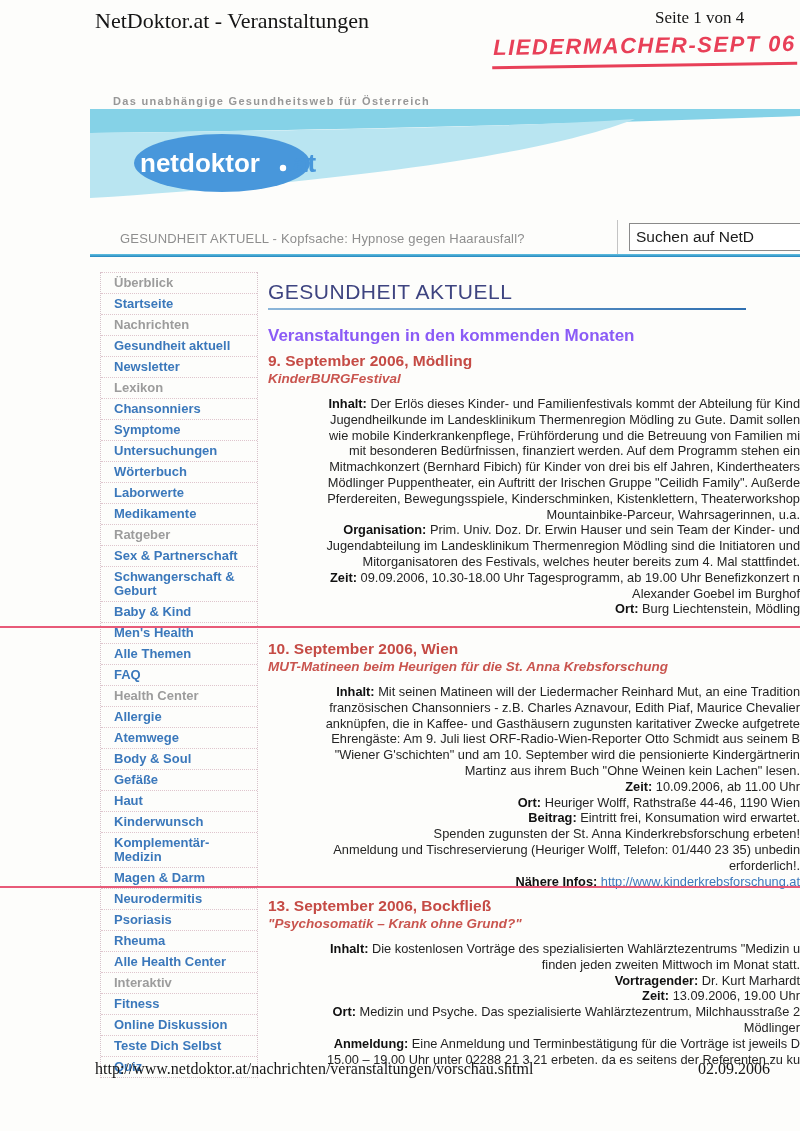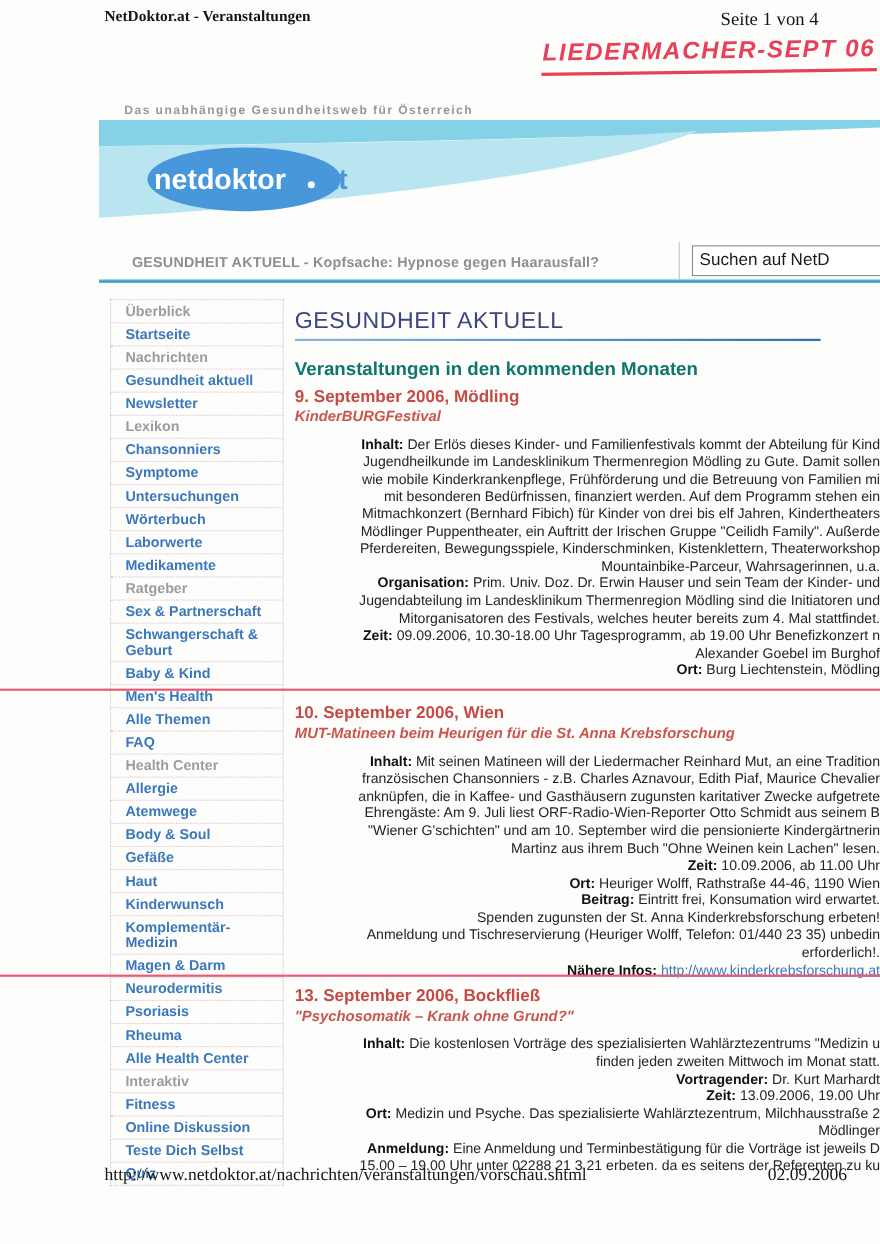--- a/index.html
+++ b/index.html
@@ -4,21 +4,21 @@
 <style>
   * { margin:0; padding:0; box-sizing:border-box; }
   body { background:#e8e8e8; }
   .page {
     position:relative; width:800px; height:1131px; margin:0 auto;
     background:#fdfdfb; overflow:hidden;
     font-family:"Liberation Sans", sans-serif; color:#222;
   }
   
   .print-hf { font-family:"Liberation Serif", serif; color:#151515; }
-  .doc-title   { position:absolute; left:95px;  top:8px;  font-size:14px;font-weight:bold; }
+  .doc-title   { position:absolute; left:95px;  top:8px;  font-size:22px; }
   .page-number { position:absolute; left:655px; top:8px;  font-size:17px; }
   .footer-url  { position:absolute; left:95px;  top:1060px; font-size:16px; }
   .footer-date { position:absolute; left:698px; top:1060px; font-size:16px; }
 
   
   .handwriting {
     position:absolute; left:492px; top:33px; width:305px;
     font-style:italic; font-weight:bold; font-size:22px; letter-spacing:1.5px;
     color:#e84058; border-bottom:3px solid #e84058; padding-bottom:5px;
     transform:rotate(-0.8deg); white-space:nowrap; text-align:center;
@@ -27,21 +27,21 @@
   
   .tagline {
     position:absolute; left:113px; top:95px;
     font-size:11px; font-weight:bold; letter-spacing:1.3px; color:#979797;
   }
   .banner { position:absolute; left:90px; top:108px; width:710px; height:97px; }
 
   
   .navbar-headline {
     position:absolute; left:120px; top:231px;
-    font-size:13px; font-weight:bold; color:#8e8e8e; letter-spacing:0.2px;text-align:right;
+    font-size:13px; font-weight:normal; color:#8e8e8e; letter-spacing:0.2px;text-align:right;
   }
   .search-divider { position:absolute; left:617px; top:220px; width:1px; height:34px; background:#c4c4c4; }
   .search-input {
     position:absolute; left:629px; top:223px; width:190px; height:28px;
     border:1px solid #8a8a8a; background:#fff; font-family:"Liberation Sans", sans-serif;
     font-size:15.5px; color:#1a1a1a; padding:0 0 0 6px;
   }
   .nav-rule { position:absolute; left:90px; top:254px; width:710px; height:3px;
     background:linear-gradient(to bottom,#62c2e2,#2585bd); }
 
@@ -60,21 +60,21 @@
 
   
   .section-heading {
     position:absolute; left:268px; top:280px;
     font-size:21px; letter-spacing:0.5px; color:#3e4480;
   }
   .heading-rule { position:absolute; left:268px; top:308px; width:478px; height:2px;
     background:linear-gradient(to right,#8cb6d9,#2f6fb0); }
   .page-title {
     position:absolute; left:268px; top:326px;
-    font-size:17px; font-weight:bold; color:#0f766e;
+    font-size:17px; font-weight:bold; color:#8b5cf6;
   }
   .events { position:absolute; left:268px; top:0; width:532px; height:1005px; }
   .event  { position:absolute; left:0; width:532px; }
   .event:nth-child(1) { top:352px; }
   .event:nth-child(2) { top:640px; }
   .event:nth-child(3) { top:897px; }
   .ev-date { font-size:15.5px; line-height:18px; font-weight:bold; color:#c54b45; }
   .ev-sub  { font-size:13.5px; line-height:17px; font-weight:bold; font-style:italic; color:#c9554f; }
   .ev-body { margin-top:9px; }
   .ev-line { white-space:nowrap; height:15.8px; line-height:15.8px; font-size:12.8px; color:#242424;text-align:right; }

